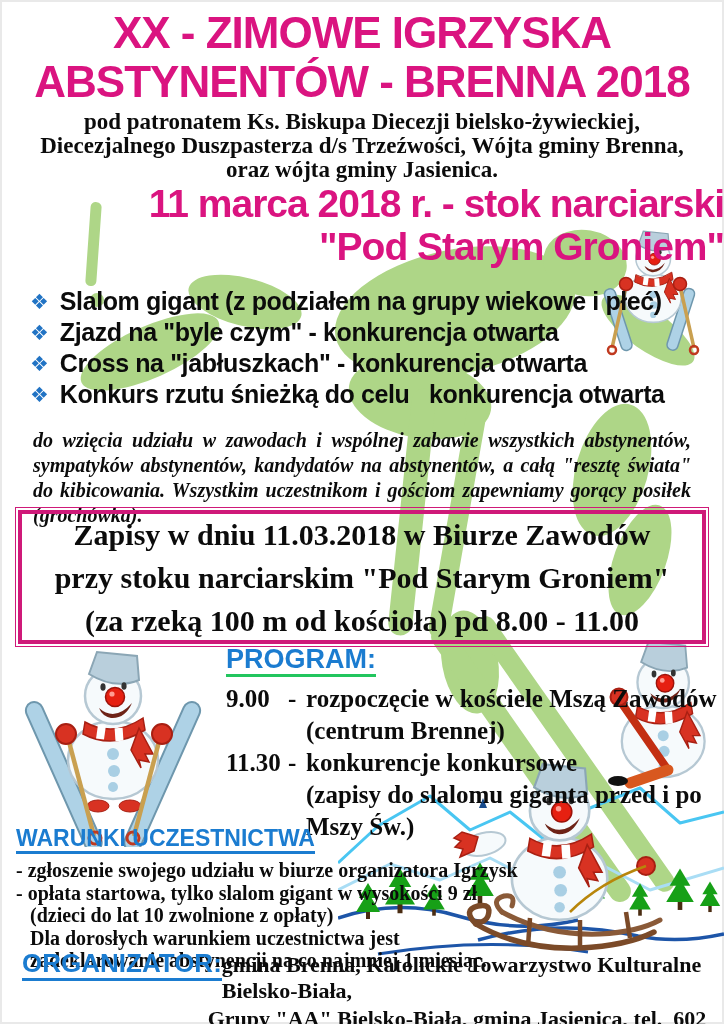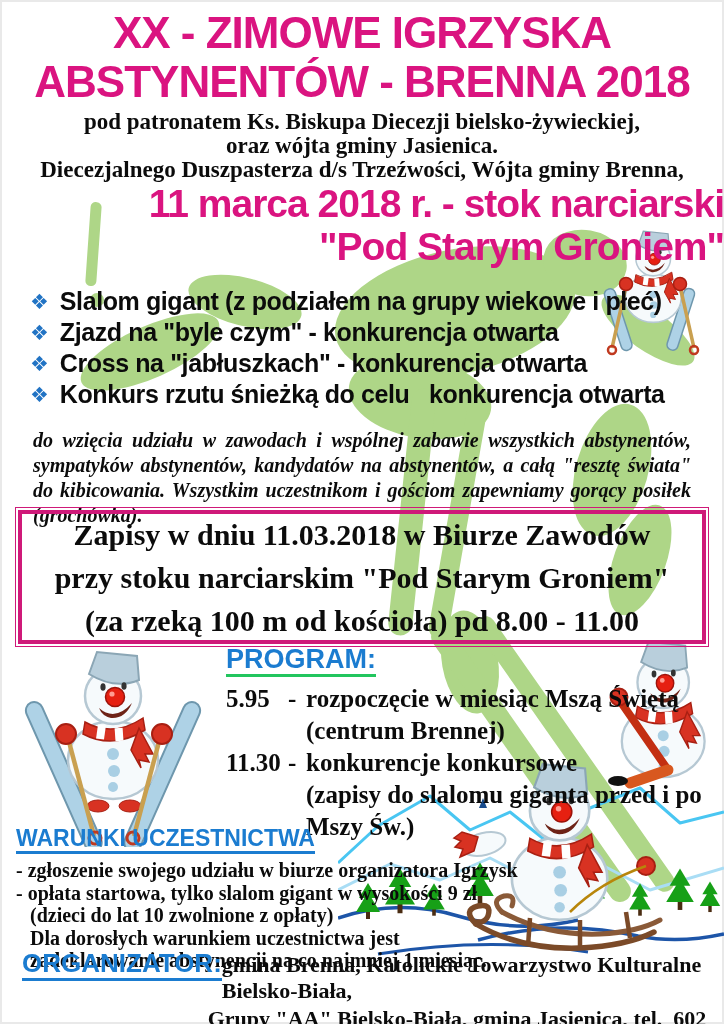--- a/index.html
+++ b/index.html
@@ -170,22 +170,22 @@
     <line x1="176" y1="150" x2="180" y2="176" stroke="#7b4a28" stroke-width="4.5"></line>
   </svg>
 
   <h1 class="layer z3 title sans" style="margin:0">
     <div>XX - ZIMOWE IGRZYSKA</div>
     <div>ABSTYNENTÓW - BRENNA 2018</div>
   </h1>
 
   <div class="layer z3 patronage serif">
     <div>pod patronatem Ks. Biskupa Diecezji bielsko-żywieckiej,</div>
+    <div>Diecezjalnego Duszpasterza d/s Trzeźwości, Wójta gminy Brenna,</div>
     <div>oraz wójta gminy Jasienica.</div>
-    <div>Diecezjalnego Duszpasterza d/s Trzeźwości, Wójta gminy Brenna,</div>
   </div>
 
   <div class="layer z3 event-head sans">
     <div>11 marca 2018 r. - stok narciarski</div>
     <div>"Pod Starym Groniem"</div>
   </div>
 
   <ul class="layer z3 bullets sans">
     <li>
       <span class="bullet-glyph">❖</span>
@@ -209,23 +209,23 @@
 
   <div class="layer z3 regbox serif">
     <div>Zapisy w dniu 11.03.2018 w Biurze Zawodów</div>
     <div>przy stoku narciarskim "Pod Starym Groniem"</div>
     <div>(za rzeką 100 m od kościoła) pd 8.00 - 11.00</div>
   </div>
 
   <div class="layer z3 program">
     <div class="program-head sans">PROGRAM:</div>
     <div class="prog-row serif">
-      <span class="prog-time">5.95</span>
+      <span class="prog-time">9.00</span>
       <span class="prog-dash">-</span>
-      <span>rozpoczęcie w miesiąc Mszą Świętą</span>
+      <span>rozpoczęcie w kościele Mszą Zawodów</span>
     </div>
     <div class="prog-sub serif">(centrum Brennej)</div>
     <div class="prog-row serif">
       <span class="prog-time">11.30</span>
       <span class="prog-dash">-</span>
       <span>konkurencje konkursowe</span>
     </div>
     <div class="prog-sub serif">(zapisy do slalomu giganta przed i po Mszy Św.)</div>
   </div>
 

